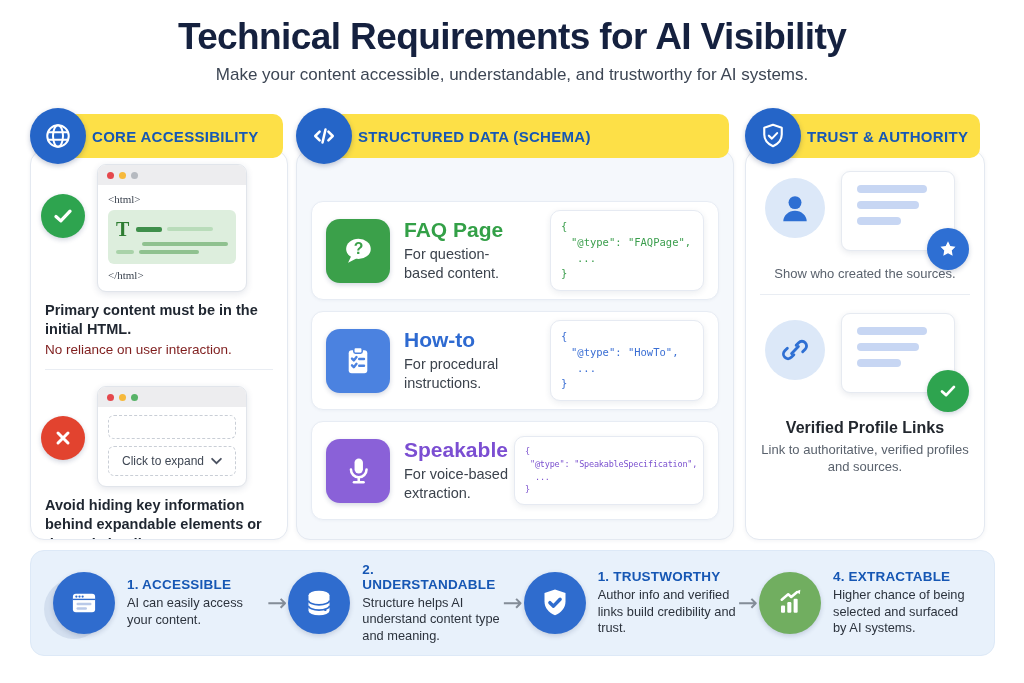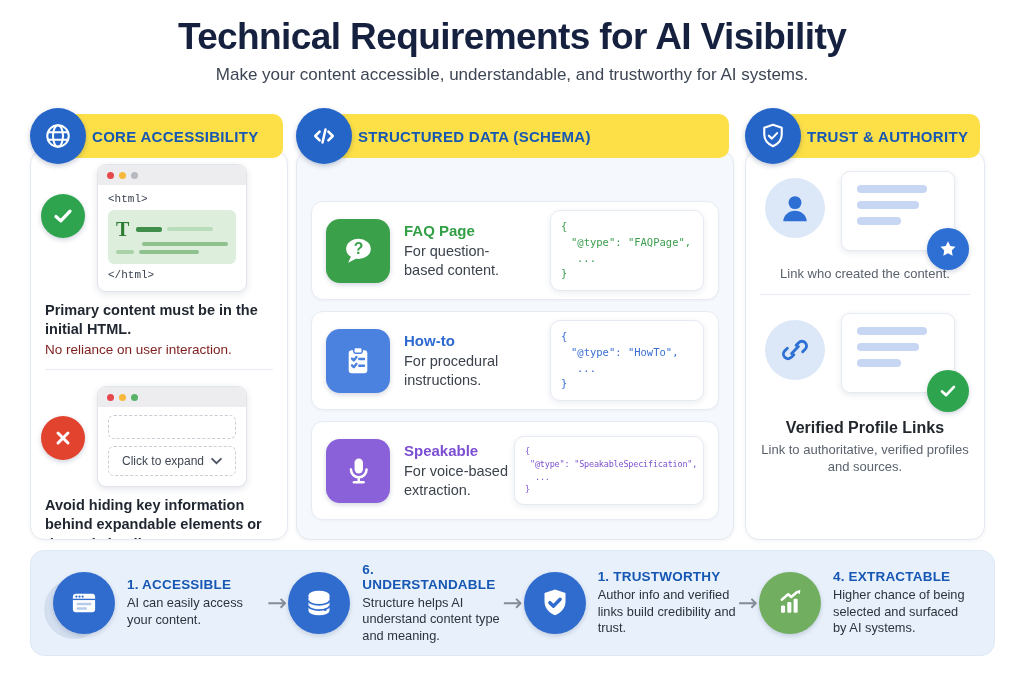--- a/index.html
+++ b/index.html
@@ -32,42 +32,42 @@
                    display:flex; align-items:center; justify-content:center; box-shadow:0 2px 5px rgba(20,40,90,.2); }
   .good-circle { background:#2ea44f; }
   .bad-circle  { background:#e2432f; }
   .browser { margin-left:12px; width:150px; border-radius:9px; background:#fff; border:1px solid #e1e5eb;
              box-shadow:0 2px 7px rgba(30,50,90,.12); overflow:hidden; }
   .browser-bar { height:20px; background:#ededef; display:flex; align-items:center; gap:5px; padding-left:9px; }
   .dot { width:7px; height:7px; border-radius:50%; }
   .dot-red { background:#e5484d; } .dot-yellow { background:#f6b93b; }
   .dot-gray { background:#b6bac0; } .dot-green { background:#58b368; }
   .browser-body { padding:8px 10px 10px; }
-  .tag { font-family:Liberation Mono, monospace; font-size:11px; color:#3a424e; }
+  .tag { font-family:Liberation Serif, serif; font-size:11px; color:#3a424e; }
   .html-fig { background:#ddeedd; border-radius:6px; margin:5px 0; padding:6px 8px; }
   .fig-row { display:flex; align-items:center; gap:5px; margin:4px 0; }
   .fig-T { font-family:"Liberation Serif", serif; font-weight:bold; font-size:20px; line-height:.9; color:#2e7d32; margin-right:2px; }
   .bar { height:4px; border-radius:2px; }
   .cap { padding:9px 14px 0 14px; }
   .cap-bold { font-size:14.5px; font-weight:bold; color:#1f2630; line-height:1.32; }
   .cap-note { font-size:13.5px; color:#7f1d1d; margin-top:3px; }
   .divider { height:1px; background:#e9edf3; margin:12px 14px; }
   .dashed-box { border:1.5px dashed #c9ced6; border-radius:6px; height:24px; margin-bottom:7px; }
   .expand-btn { border:1.5px dashed #c9ced6; border-radius:6px; height:30px; display:flex; align-items:center;
                 justify-content:center; gap:7px; font-size:12px; color:#3f4754; }
 
   
   .schema-card { background:#fff; border:1px solid #e7ecf4; border-radius:12px; display:flex; align-items:center;
                  padding:14px; height:99px; box-shadow:0 1px 3px rgba(30,50,90,.04); }
   .schema-icon { width:64px; height:64px; border-radius:14px; flex:none; display:flex; align-items:center;
                  justify-content:center; box-shadow:0 2px 5px rgba(20,40,90,.18); }
   .i-green { background:#3ba04a; } .i-blue { background:#4b82e0; } .i-purple { background:#8a61d8; }
   .schema-texts { margin-left:14px; width:124px; }
   .c-purple .schema-texts { width:106px; }
-  .schema-title { font-size:15px; font-weight:bold; }
+  .schema-title { font-size:21px; font-weight:bold; }
   .t-green { color:#33a047; } .t-blue { color:#2e6ad1; } .t-purple { color:#7b4ed2; }
   .schema-desc { font-size:14.5px; color:#3c434d; line-height:1.28; margin-top:3px; }
   .code-box { margin-left:auto; background:#fff; border:1px solid #e6eaf2; border-radius:10px;
               box-shadow:0 2px 6px rgba(30,50,90,.09); padding:8px 10px; width:154px;
               font-family:"DejaVu Sans Mono", monospace; font-size:10.5px; line-height:1.5; white-space:nowrap; }
   .code-green { color:#3b9e4d; } .code-blue { color:#3b6fd4; } .code-purple { color:#7c52cf; }
   .cl1 { padding-left:10px; } .cl2 { padding-left:16px; }
   .code-sm { width:190px; font-size:8.5px; letter-spacing:-.2px; }
   .code-sm .cl1 { padding-left:5px; } .code-sm .cl2 { padding-left:10px; }
 
@@ -285,21 +285,21 @@
             <div class="doc-line" style="width:70px"></div>
             <div class="doc-line" style="width:62px"></div>
             <div class="doc-line" style="width:44px"></div>
           </div>
           <div class="fig-badge b-blue">
             <svg width="22" height="22" viewBox="0 0 24 24">
                 <path d="M12 3.6 l2.5 5.2 5.7 .8 -4.1 4 1 5.7 -5.1 -2.7 -5.1 2.7 1 -5.7 -4.1 -4 5.7 -.8 Z" fill="#fff"></path>
               </svg>
           </div>
         </div>
-        <div class="trust-desc">Link who created the content.</div>
+        <div class="trust-desc">Show who created the sources.</div>
       </div>
 
       <div class="divider"></div>
 
       <div class="trust-card" style="padding-top:6px">
         <div class="trust-fig">
           <div class="avatar">
             <svg width="34" height="34" viewBox="0 0 24 24" fill="none" stroke="#2e6fd3" stroke-width="2" stroke-linecap="round" stroke-linejoin="round">
                 <path d="M12.8 8.6 l1.8 -1.8 a3.25 3.25 0 0 1 4.6 4.6 l-1.8 1.8"></path>
                 <path d="M11.2 15.4 l-1.8 1.8 a3.25 3.25 0 0 1 -4.6 -4.6 l1.8 -1.8"></path>
@@ -362,21 +362,21 @@
       <div class="step-icon-wrap">
         <div class="step-circle s-blue">
           <svg width="36" height="36" viewBox="0 0 24 24">
               <path d="M5 6.8 a7 2.9 0 0 1 14 0 v10.4 a7 2.9 0 0 1 -14 0 Z" fill="#fff"></path>
               <path d="M5 10.3 a7 2.9 0 0 0 14 0 M5 13.8 a7 2.9 0 0 0 14 0" stroke="#2f6cce" stroke-width="1.1" fill="none"></path>
               <circle cx="16.2" cy="16.6" r="0.8" fill="#2f6cce"></circle>
             </svg>
         </div>
       </div>
       <div class="step-text">
-        <div class="step-title">6. UNDERSTANDABLE</div>
+        <div class="step-title">2. UNDERSTANDABLE</div>
         <div class="step-desc">Structure helps AI understand content type and meaning.</div>
       </div>
     </div>
 
     <div class="arrow">→</div>
 
     <div class="step">
       <div class="step-icon-wrap">
         <div class="step-circle s-blue">
           <svg width="36" height="36" viewBox="0 0 24 24">

